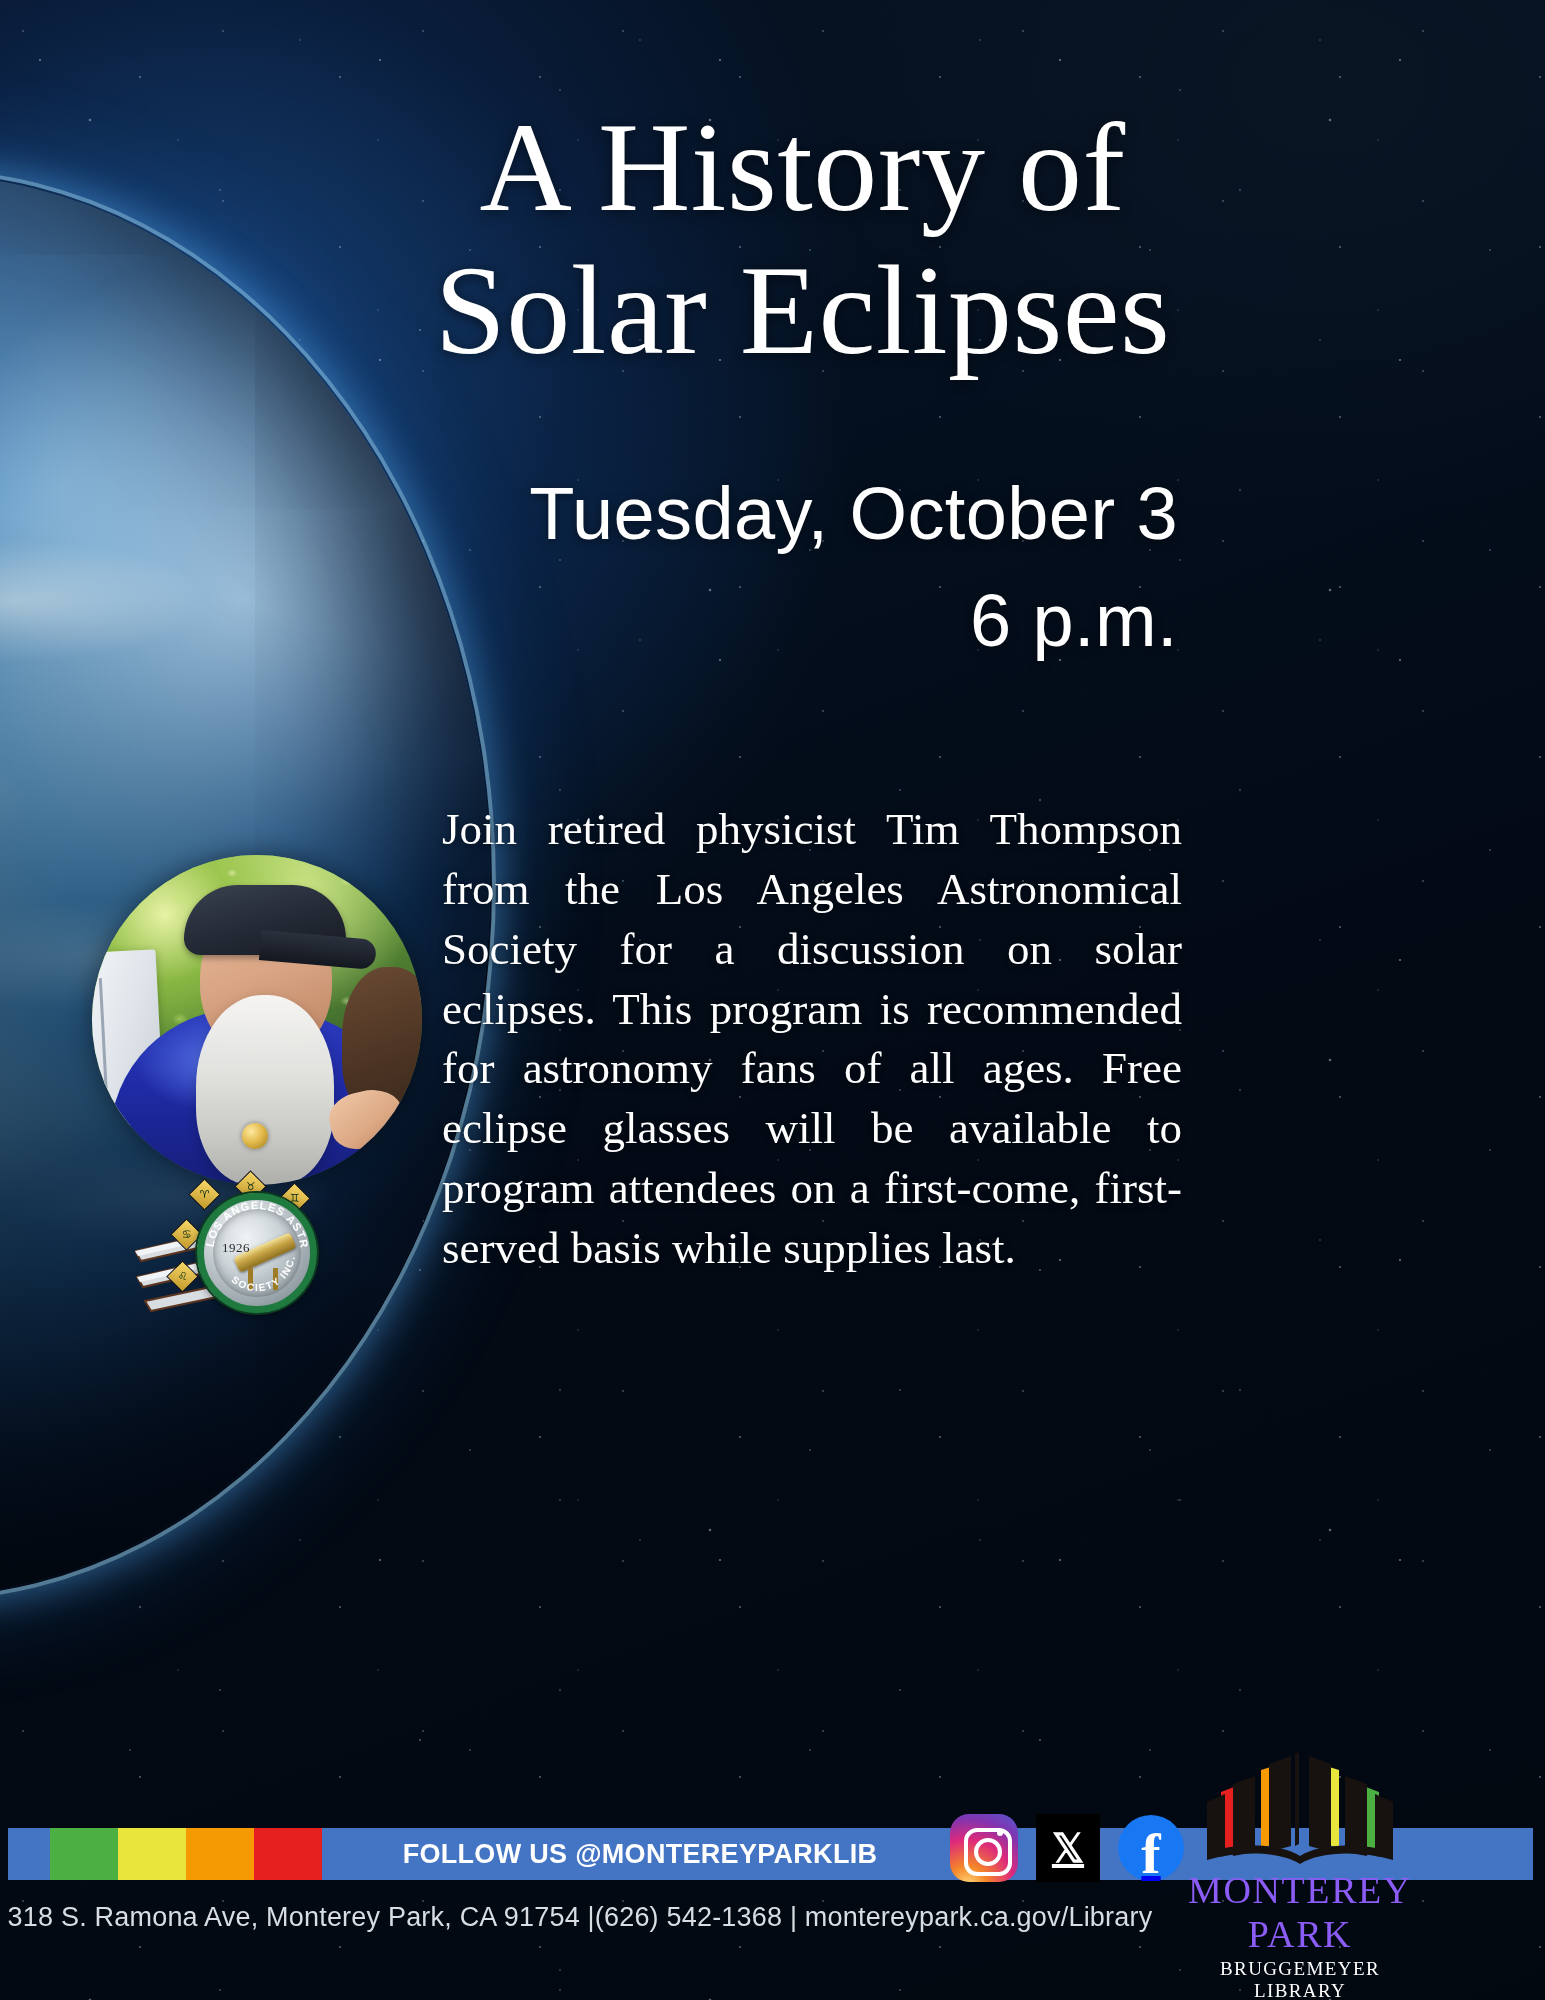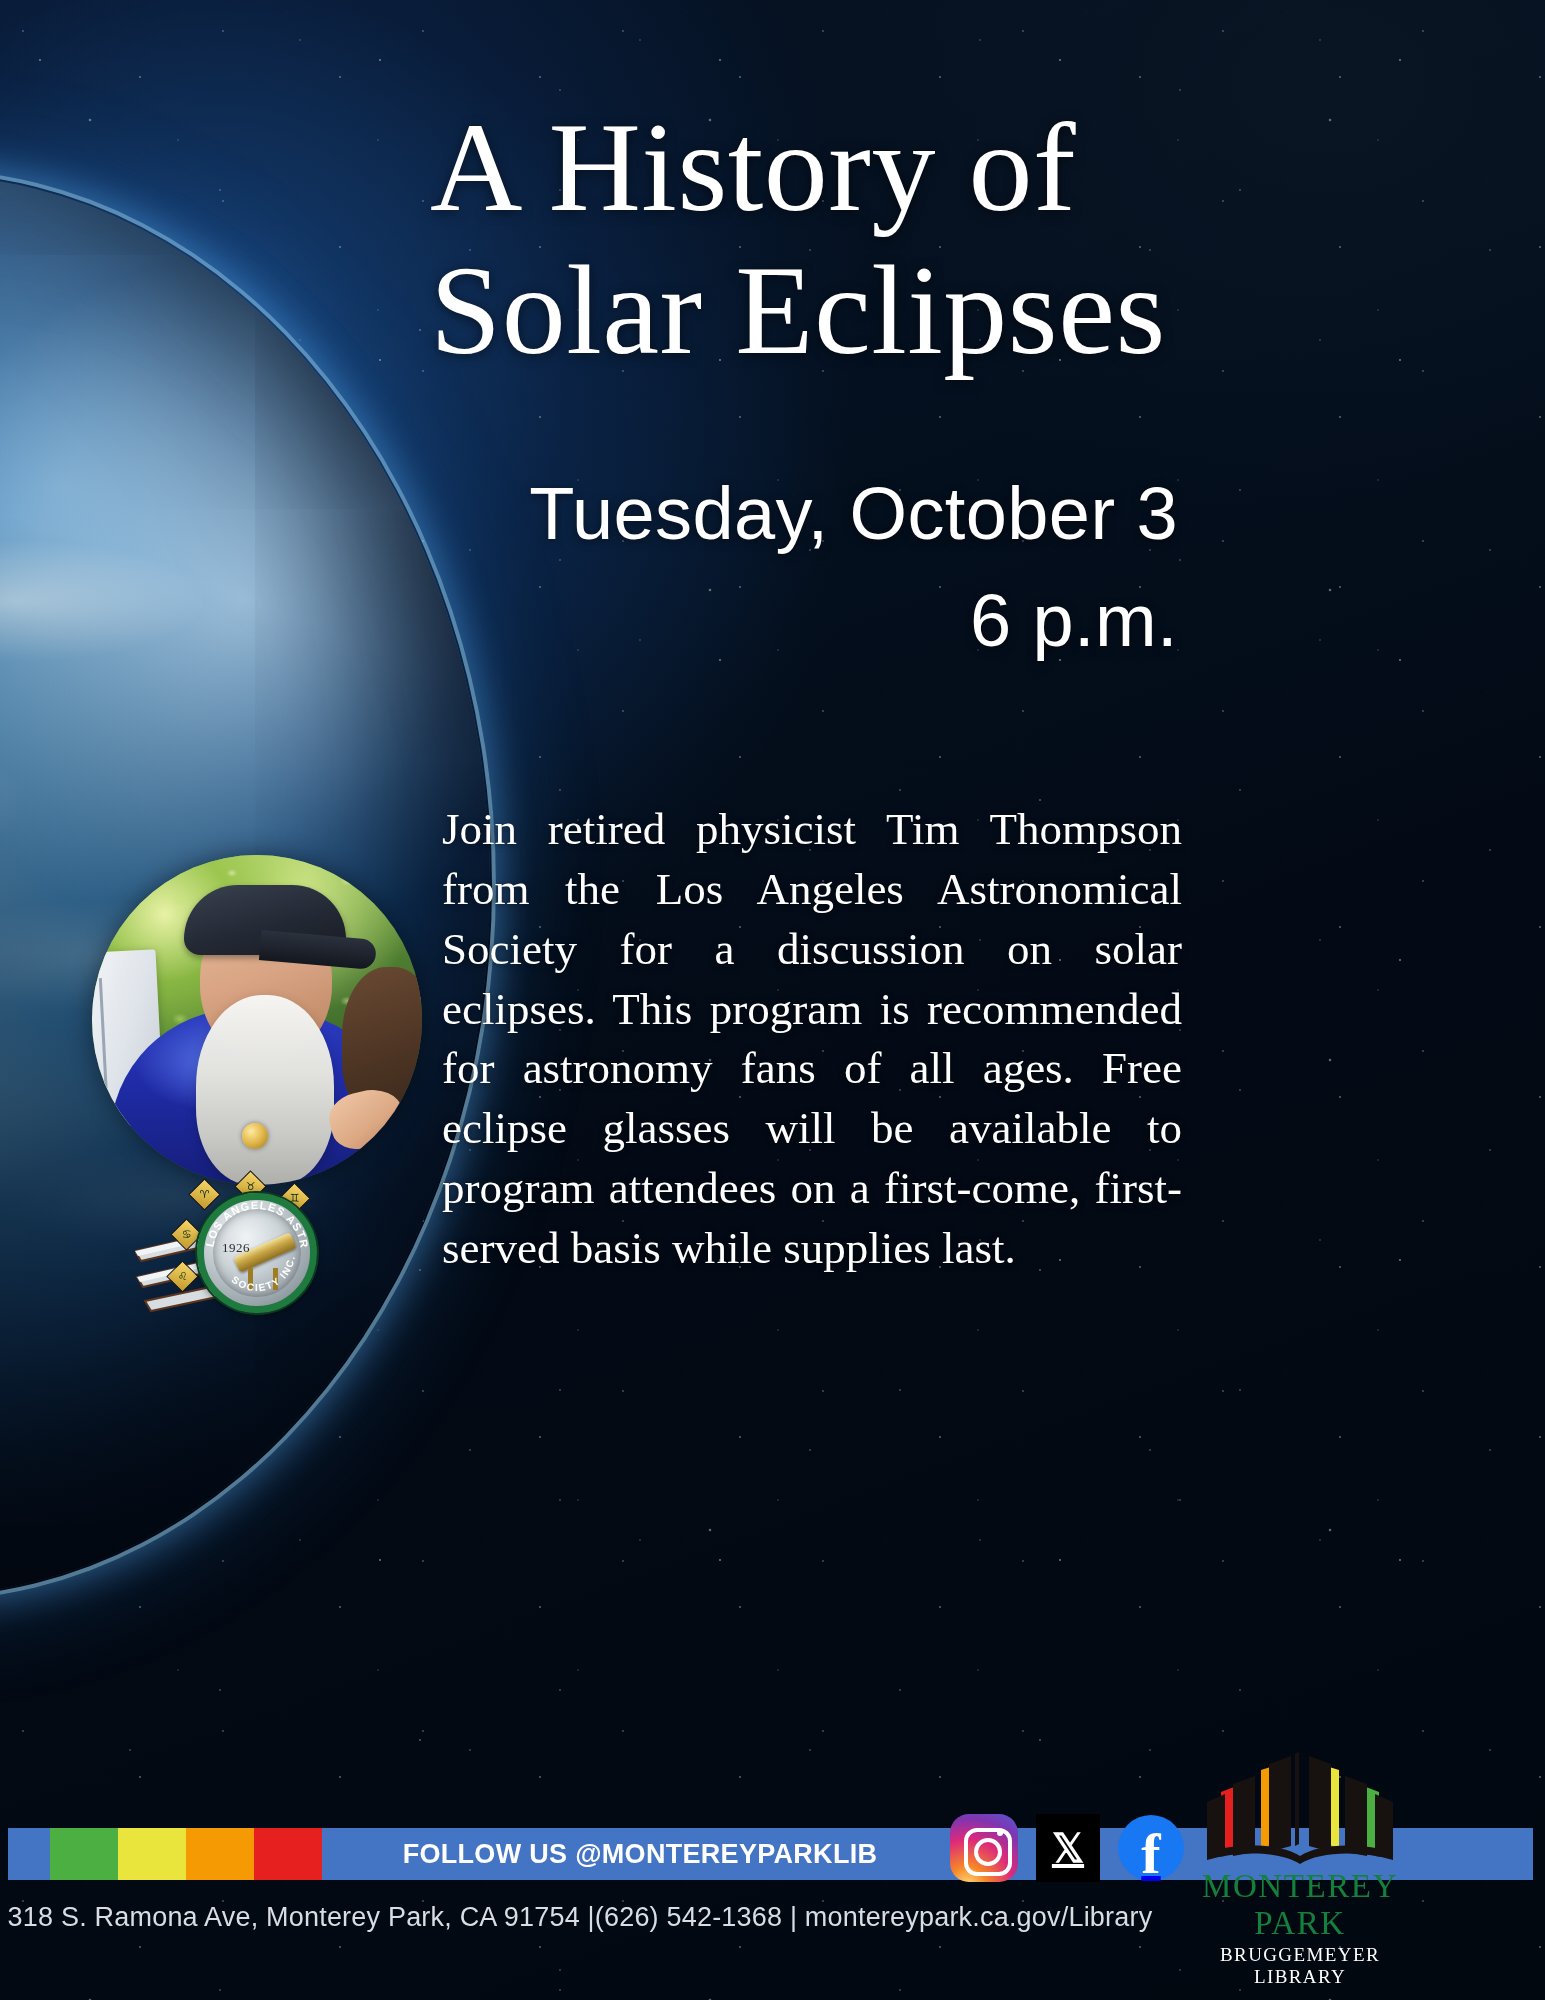--- a/index.html
+++ b/index.html
@@ -116,21 +116,21 @@
 
   
   .content{
     position:absolute;
     left:430px; top:0; width:1090px; height:1810px;
   }
 
   .title{
     position:absolute;
     left:0; top:96px; width:745px;
-    text-align:left;
+    text-align:center;
     font-family:"Liberation Serif", serif;
     font-weight:400;
     font-size:128px;
     line-height:1.12;
     color:#ffffff;
     letter-spacing:.5px;
     text-shadow:0 2px 12px rgba(0,0,0,.55);
   }
   .title .l2{ display:block; }
 
@@ -362,21 +362,21 @@
   }
 
   
   .mplogo{
     position:absolute; left:1185px; top:-58px; width:230px; text-align:center;
   }
   .book{ position:relative; width:210px; height:112px; margin:0 auto; }
   .book svg{ display:block; }
   .mplogo .n1{
     font-family:"Liberation Serif", serif;
-    color:#15803d; font-size:33px; letter-spacing:1.6px; margin-top:4px;
+    color:#8b5cf6; font-size:38px; letter-spacing:1.6px; margin-top:4px;
   }
   .mplogo .n2{
     font-family:"Liberation Serif", serif;
     color:#ffffff; font-size:19px; letter-spacing:1.4px; margin-top:2px;
   }
 
   .addr{
     position:absolute; left:0; top:92px; width:1160px;
     text-align:center;
     color:#d9dde3; font-size:27px; letter-spacing:.2px;

